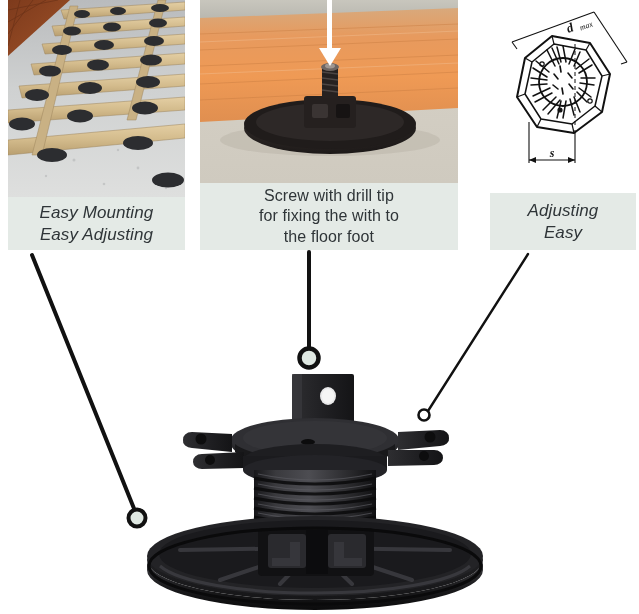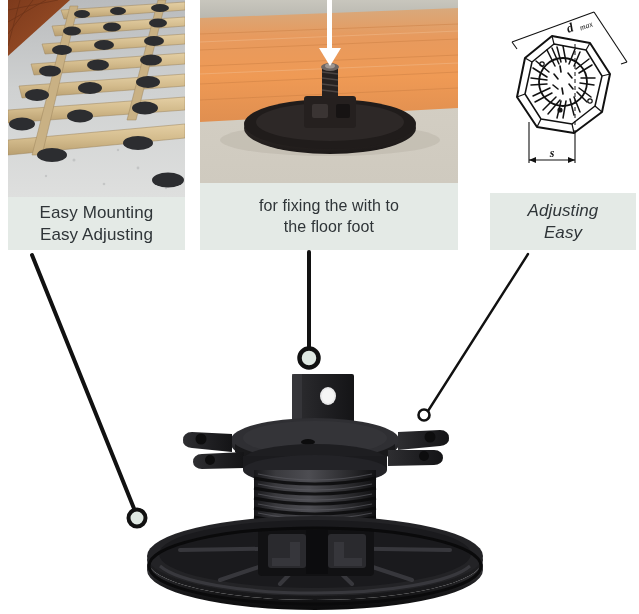--- a/index.html
+++ b/index.html
@@ -16,21 +16,21 @@
   .panel{position:absolute;top:0;overflow:hidden;background:#fff;}
   .panel .media{position:absolute;left:0;top:0;right:0;overflow:hidden;}
   .panel .caption{
     position:absolute;left:0;right:0;bottom:0;
     background:#e4eae6;
     color:#2f3538;
     display:flex;align-items:center;justify-content:center;text-align:center;
     line-height:1.28;
     letter-spacing:.1px;
   }
-  #panel-1{left:8px;width:177px;height:250px;}
+  #panel-1{left:8px;width:177px;height:250px;font-style:italic;}
   #panel-1 .media{height:197px;}
   #panel-1 .caption{top:197px;font-size:17px;}
   #panel-2{left:200px;width:258px;height:250px;}
   #panel-2 .media{height:183px;}
   #panel-2 .caption{top:183px;font-size:16px;}
   #panel-3{left:490px;width:146px;height:250px;}
   #panel-3 .media{height:193px;background:#fff;}
   #panel-3 .caption{top:193px;font-size:17px;font-style:italic;}
 
   .media svg{display:block;width:100%;height:100%;}
@@ -198,20 +198,21 @@
         <ellipse cx="130" cy="66" rx="5" ry="2.4" fill="#a09791"></ellipse>
 
         <g>
           <rect x="127" y="0" width="5" height="52" fill="#ffffff"></rect>
           <polygon points="119,48 141,48 130,66" fill="#ffffff"></polygon>
         </g>
       </svg>
     </div>
     <div class="caption">
       <div>
+        <div>Screw with drill tip</div>
         <div>for fixing the with to</div>
         <div>the floor foot</div>
       </div>
     </div>
   </div>
 
   <div class="panel" id="panel-3">
     <div class="media">
       <svg viewBox="0 0 146 193" preserveAspectRatio="none" aria-hidden="true">
         <g fill="none" stroke="#111" stroke-width="1.6" stroke-linejoin="round">

